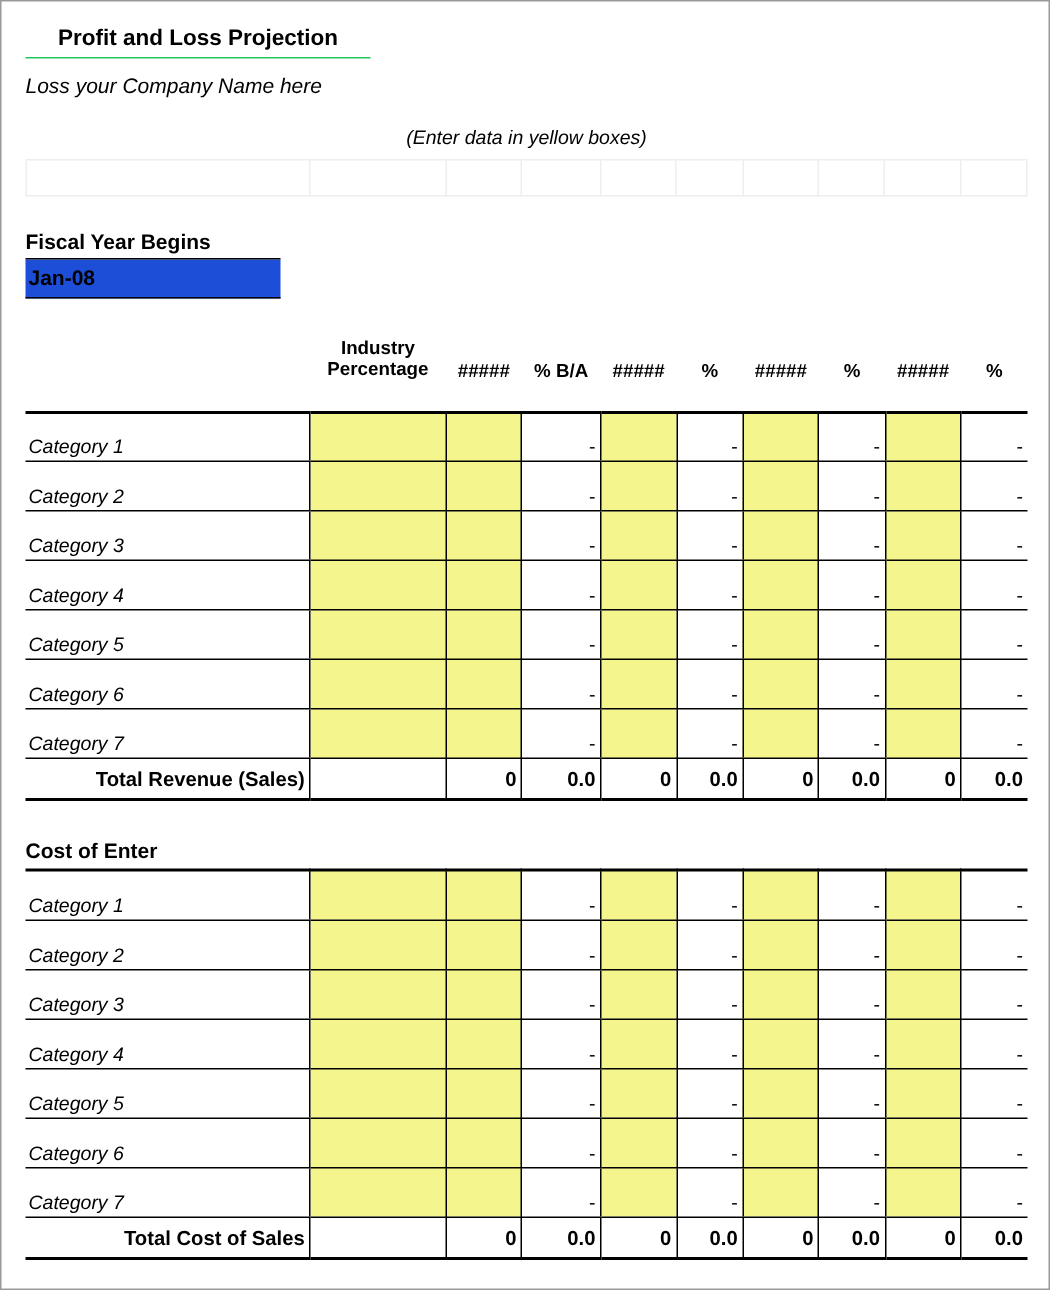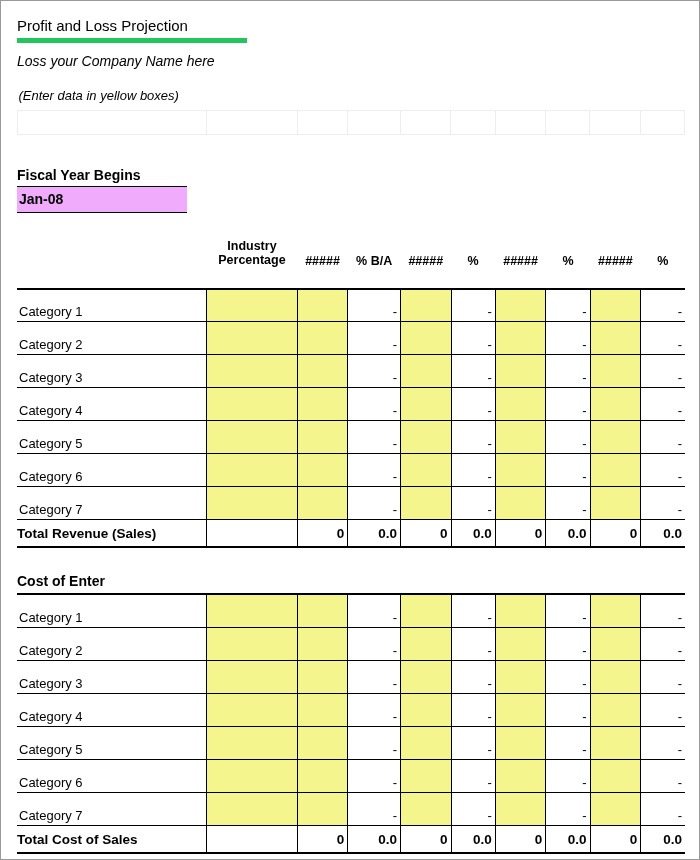--- a/index.html
+++ b/index.html
@@ -12,51 +12,52 @@
     background: #fff;
     width: 700px;
     height: 860px;
     overflow: hidden;
     border: 1px solid #999;
   }
   .sheet {
     padding: 14px 10px 10px 16px;
   }
   .title {
-    font-weight: normal;
+    font-weight: bold;
     font-size: 15px;
     padding: 2px 0 4px 0;
-    border-bottom: 5px solid #22c55e;
+    border-bottom: 1px solid #22c55e;
     display: inline-block;
     min-width: 230px;
+    text-align: center;
   }
   .company {
     font-style: italic;
     font-size: 14px;
     margin-top: 10px;
   }
   .hint {
     font-style: italic;
     font-size: 13px;
     margin-top: 12px;
     margin-bottom: 6px;
   }
   .fyb-label {
     font-weight: bold;
     font-size: 14px;
     border-bottom: 1px solid #000;
     display: inline-block;
     width: 170px;
     padding-bottom: 3px;
-    margin-top: 32px;
+    margin-top: 22px;
   }
   .fyb-value {
     font-weight: bold;
     font-size: 14px;
-    background: #f0abfc;
+    background: #1d4ed8;
     width: 170px;
     padding: 4px 4px 5px 2px;
     border-bottom: 1px solid #000;
   }
   table.grid {
     border-collapse: collapse;
     width: 668px;
     margin-top: 24px;
     table-layout: fixed;
   }
@@ -88,20 +89,21 @@
   tr.row td {
     border-bottom: 1px solid #000;
     height: 33px;
     padding: 0 3px 2px 0;
     vertical-align: bottom;
     font-size: 13px;
   }
   tr.row td.lbl {
     text-align: left;
     padding-left: 2px;
+    font-style: italic;
   }
   td.yellow {
     background: #f4f58d;
     border-left: 1px solid #000;
     border-right: 1px solid #000;
   }
   td.yellow-indp {
     background: #f4f58d;
     border-left: 1px solid #000;
     border-right: 1px solid #000;
@@ -114,21 +116,21 @@
     text-align: right;
     border-left: 1px solid #000;
   }
   tr.total td {
     font-weight: bold;
     font-size: 13.5px;
     border-bottom: 2px solid #000;
     padding: 6px 3px 5px 0;
     vertical-align: bottom;
   }
-  tr.total td.lbl { text-align: left; padding-left: 0; }
+  tr.total td.lbl { text-align: right; padding-left: 0; }
   tr.total td.tval {
     text-align: right;
     border-left: 1px solid #000;
   }
   tr.spacer td { height: 10px; }
   
   .faint-grid {
     border-collapse: collapse;
     width: 668px;
     margin-top: 6px;
@@ -156,21 +158,21 @@
         <col style="width:50px">
     <col style="width:48px">
         <col style="width:42px">
         <col style="width:48px">
         <col style="width:42px">
     <col style="width:48px">
         <col style="width:42px">
   </colgroup>
   <tbody>
         <tr>
-          <td colspan="10" style="border:none;border-bottom:1px solid #eee;">
+          <td colspan="10" style="border:none;border-bottom:1px solid #eee;text-align:center;">
             <div class="hint">(Enter data in yellow boxes)</div>
           </td>
         </tr>
   <tr>
           <td></td>
           <td></td>
           <td></td>
           <td></td>
           <td></td>
           <td></td>

